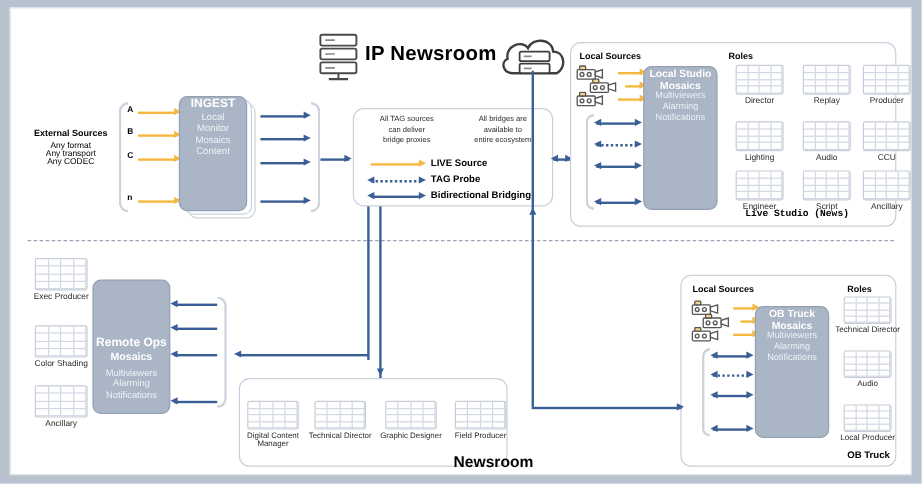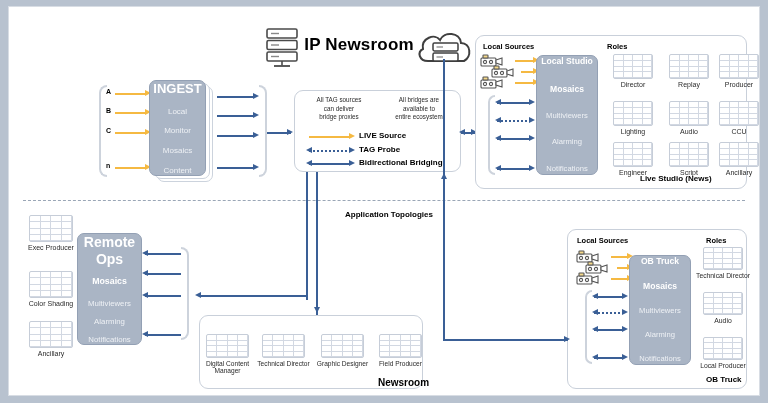--- a/index.html
+++ b/index.html
@@ -28,21 +28,21 @@
   }
   
   .mosaic {
     position:absolute;
     background:#aab5c5;
     border:1px solid #93a0b4;
     border-radius:7px;
     color:#ffffff;
     text-align:center;
     display:flex; flex-direction:column;
-    align-items:center; justify-content:space-between;
+    align-items:center; justify-content:flex-start;
     line-height:1.18;
   }
   .mosaic .ttl { font-weight:bold; }
   .mosaic .sub { color:#eef1f5; }
 
   
   .sheet {
     position:absolute;
     background:#ffffff;
     border:1px solid #ccd3dd;
@@ -108,41 +108,47 @@
   <div class="abs" style="left:405px;top:14px;width:60px;height:52px;">
     <svg viewBox="0 0 60 52" width="60" height="52">
       <path d="M14 40 C5 40 3 31 9 28 C7 17 21 12 26 19 C30 10 46 11 47 22 C57 22 58 36 50 40 Z" fill="#fff" stroke="#3f3f3f" stroke-width="2"></path>
       <rect x="19" y="22" width="25" height="8" rx="1.4" fill="#fff" stroke="#3f3f3f" stroke-width="1.5"></rect>
       <rect x="19" y="32" width="25" height="8" rx="1.4" fill="#fff" stroke="#3f3f3f" stroke-width="1.5"></rect>
       <line x1="22.5" y1="26" x2="29" y2="26" stroke="#8a8a8a" stroke-width="1.3"></line>
       <line x1="22.5" y1="36" x2="29" y2="36" stroke="#8a8a8a" stroke-width="1.3"></line>
     </svg>
   </div>
 
+  <div class="abs ctr" style="left:8px;top:99px;width:84px;">
+    <div class="b" style="font-size:7.5px;">External Sources</div>
+    <div style="font-size:7px;margin-top:3px;">Any format</div>
+    <div style="font-size:7px;">Any transport</div>
+    <div style="font-size:7px;">Any CODEC</div>
+  </div>
 
   <div class="brace brace-l" style="left:90px;top:78px;width:8px;height:92px;"></div>
 
   <div class="abs b" style="left:97px;top:81px;font-size:7px;">A</div>
   <div class="abs b" style="left:97px;top:100px;font-size:7px;">B</div>
   <div class="abs b" style="left:97px;top:120px;font-size:7px;">C</div>
   <div class="abs b" style="left:97px;top:155px;font-size:7px;">n</div>
 
   <div class="hline" style="left:106px;top:86px;width:32px;border-color:#f5b942;"></div>
   <div class="ar ar-r" style="left:136px;top:82.5px;border-left-color:#f5b942;"></div>
   <div class="hline" style="left:106px;top:105px;width:32px;border-color:#f5b942;"></div>
   <div class="ar ar-r" style="left:136px;top:101.5px;border-left-color:#f5b942;"></div>
   <div class="hline" style="left:106px;top:125px;width:32px;border-color:#f5b942;"></div>
   <div class="ar ar-r" style="left:136px;top:121.5px;border-left-color:#f5b942;"></div>
   <div class="hline" style="left:106px;top:160px;width:32px;border-color:#f5b942;"></div>
   <div class="ar ar-r" style="left:136px;top:156.5px;border-left-color:#f5b942;"></div>
 
   <div class="sheet" style="left:148px;top:79px;width:56px;height:96px;"></div>
   <div class="sheet" style="left:145px;top:76px;width:56px;height:96px;"></div>
   <div class="mosaic" style="left:140px;top:73px;width:57px;height:96px;font-size:8px;">
-    <div class="ttl" style="font-size:13px;">INGEST</div>
+    <div class="ttl" style="font-size:10px;">INGEST</div>
     <div class="sub">Local</div>
     <div class="sub">Monitor</div>
     <div class="sub">Mosaics</div>
     <div class="sub">Content</div>
   </div>
 
   <div class="hline" style="left:208px;top:89px;width:38px;border-color:#3a5f96;"></div>
   <div class="ar ar-r" style="left:244px;top:85.5px;border-left-color:#3a5f96;"></div>
   <div class="hline" style="left:208px;top:108px;width:38px;border-color:#3a5f96;"></div>
   <div class="ar ar-r" style="left:244px;top:104.5px;border-left-color:#3a5f96;"></div>
@@ -181,21 +187,20 @@
     <div class="ar ar-r" style="left:54px;top:68.5px;border-left-color:#3a5f96;"></div>
     <div class="ar ar-l" style="left:11px;top:68.5px;border-right-color:#3a5f96;"></div>
     <div class="abs b" style="left:64px;top:67px;font-size:8px;">Bidirectional Bridging</div>
   </div>
 
   <div class="hline" style="left:452px;top:125px;width:16px;border-color:#3a5f96;"></div>
   <div class="ar ar-r" style="left:462px;top:121.5px;border-left-color:#3a5f96;"></div>
   <div class="ar ar-l" style="left:450px;top:121.5px;border-right-color:#3a5f96;"></div>
 
   <div class="dashsep" style="left:14px;top:193px;width:722px;"></div>
-  <div class="abs b ctr" style="left:300px;top:203px;width:160px;font-size:8px;">Application Topologies</div>
 
   <div class="vline" style="left:297px;top:165px;height:128px;border-color:#3a5f96;"></div>
   <div class="vline" style="left:307px;top:165px;height:168px;border-color:#3a5f96;"></div>
   <div class="vline" style="left:434px;top:52px;height:280px;border-color:#3a5f96;"></div>
   <div class="ar ar-u" style="left:431.5px;top:166px;border-bottom-color:#3a5f96;"></div>
 
   <div class="panel" style="left:466px;top:28px;width:272px;height:154px;"></div>
   <div class="abs b" style="left:474px;top:35px;font-size:7.5px;">Local Sources</div>
   <div class="abs b" style="left:598px;top:35px;font-size:7.5px;">Roles</div>
 
@@ -433,21 +438,21 @@
         <i></i>
         <i></i>
         <i></i>
         <i></i>
         <i></i>
         <i></i>
       </div>
       <div class="gridlabel" style="left: 702px; top: 162px; width: 56px; font-size: 7px;">Ancillary</div>
     </div>
 
-  <div class="abs b" style="left:631px;top:167px;font-size:8px;">Live Studio (News)</div>
+  <div class="abs b" style="left:612px;top:167px;font-size:8px;font-family:Liberation Mono, monospace;">Live Studio (News)</div>
 
   <div id="ro-roles">
       <div class="gridicon" style="left: 20px; top: 208px; width: 44px; height: 27px; grid-template-columns: repeat(4, 1fr); grid-template-rows: repeat(4, 1fr);">
         <i></i>
         <i></i>
         <i></i>
         <i></i>
         <i></i>
         <i></i>
         <i></i>
@@ -496,21 +501,21 @@
         <i></i>
         <i></i>
         <i></i>
         <i></i>
         <i></i>
       </div>
       <div class="gridlabel" style="left: 10px; top: 343px; width: 64px; font-size: 7px;">Ancillary</div>
     </div>
 
   <div class="mosaic" style="left:68px;top:226px;width:65px;height:112px;font-size:7.8px;">
-    <div class="ttl" style="font-size:14px;">Remote Ops</div>
+    <div class="ttl" style="font-size:10px;margin-top:46px;">Remote Ops</div>
     <div class="ttl" style="font-size:8.8px;">Mosaics</div>
     <div class="sub" style="margin-top:4px;">Multiviewers</div>
     <div class="sub">Alarming</div>
     <div class="sub">Notifications</div>
   </div>
 
   <div class="hline" style="left:136px;top:246px;width:36px;border-color:#3a5f96;"></div>
   <div class="ar ar-l" style="left:133px;top:242.5px;border-right-color:#3a5f96;"></div>
   <div class="hline" style="left:136px;top:266px;width:36px;border-color:#3a5f96;"></div>
   <div class="ar ar-l" style="left:133px;top:262.5px;border-right-color:#3a5f96;"></div>
@@ -596,21 +601,21 @@
         <i></i>
         <i></i>
         <i></i>
         <i></i>
         <i></i>
         <i></i>
         <i></i>
       </div>
       <div class="gridlabel" style="left: 362px; top: 353px; width: 59px; font-size: 6.6px;">Field Producer</div>
     </div>
-  <div class="abs b" style="left:369px;top:370px;font-size:10px;">Newsroom</div>
+  <div class="abs b" style="left:369px;top:370px;font-size:13px;">Newsroom</div>
 
   <div class="hline" style="left:307px;top:333px;width:0;border-color:#3a5f96;"></div>
   <div class="ar ar-d" style="left:304.5px;top:300px;border-top-color:#3a5f96;"></div>
 
   <div class="panel" style="left:558px;top:222px;width:180px;height:160px;"></div>
   <div class="abs b" style="left:568px;top:229px;font-size:7.5px;">Local Sources</div>
   <div class="abs b" style="left:697px;top:229px;font-size:7.5px;">Roles</div>
 
   <div class="abs" style="left:566px;top:243px;width:34px;height:15px;">
     <svg viewBox="0 0 34 15" width="34" height="15">

